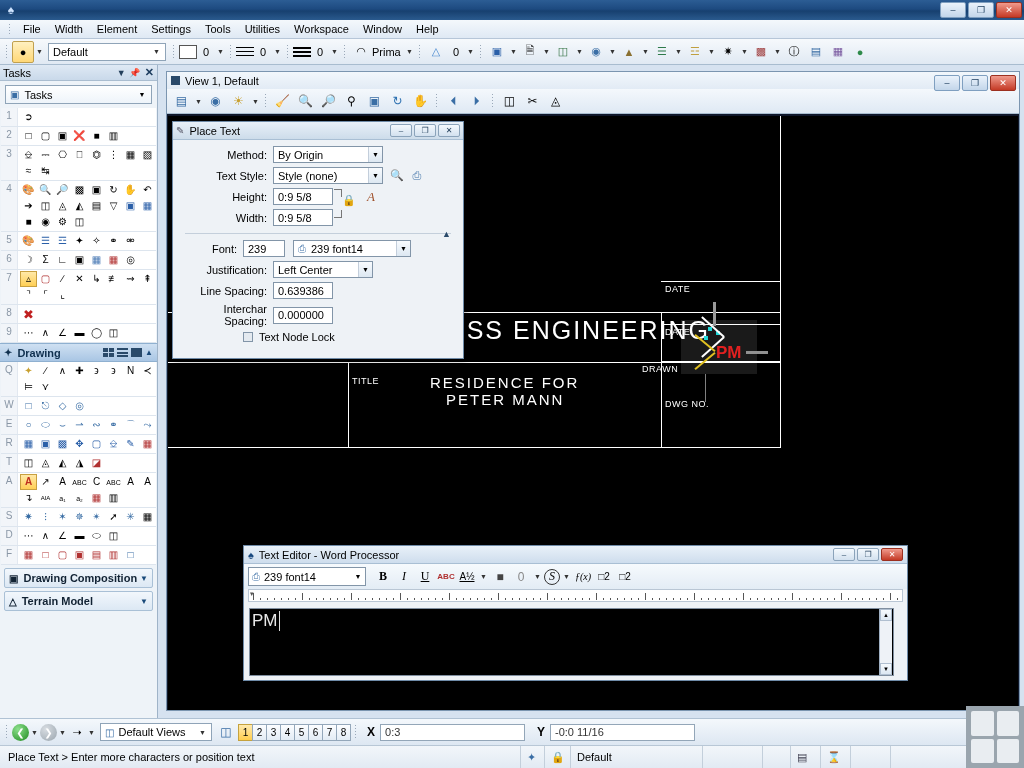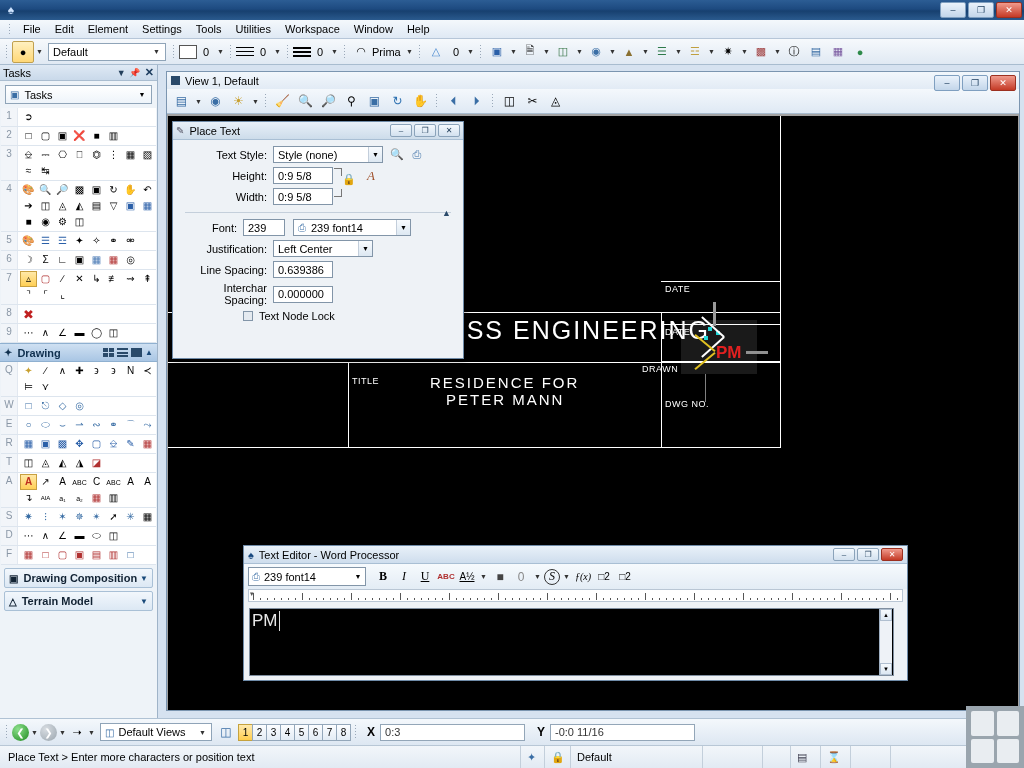--- a/index.html
+++ b/index.html
@@ -125,21 +125,21 @@
     height:20px; margin:3px 4px 0; display:flex;align-items:center;padding:0 4px;
     background:linear-gradient(to bottom,#f2f7fc,#dce8f4);
     border:1px solid #a9c0d6; border-radius:2px; font-weight:bold; font-size:11px; color:#123;
   }
   .collapse .ic { margin-right:5px; font-size:10px; }
   .collapse .chev { margin-left:auto; font-size:8px; color:#1a4a7a; }
 
   
   .viewwin {
     position:absolute; left:166px; top:71px; width:854px; height:640px;
-    background:#a3a3a3; border:1px solid #7b95b0;
+    background:#0f172a; border:1px solid #7b95b0;
   }
   .view-tb-title { height:17px; display:flex;align-items:center;padding:0 4px;
     background:linear-gradient(to bottom,#f2f7fc,#e2ebf5); font-size:11px; }
   .view-tb-title .vico { width:9px;height:9px;background:#2a4a6a;margin-right:5px; }
   .view-tb-title .vbtns { position:absolute; right:3px; top:3px; display:flex; gap:2px; }
   .view-toolbar { height:25px; display:flex; align-items:center; padding:0 3px;
     background:linear-gradient(to bottom,#f4f8fc,#dfe9f4); border-bottom:1px solid #a8bccf; }
   .vbtn2 { width:23px;height:21px;display:flex;align-items:center;justify-content:center;font-size:12px; }
   .canvas { position:absolute; left:1px; top:44px; width:850px; height:393px; background:#000; }
   .canvas-lower { position:absolute; left:1px; top:437px; width:850px; height:201px; background:#000; }
@@ -243,21 +243,21 @@
     <span class="winbtns">
       <span class="wbtn">–</span>
       <span class="wbtn">❐</span>
       <span class="wbtn close">✕</span>
     </span>
   </div>
 
   <div class="menubar">
     <span class="grip"></span>
     <span class="menu-item">File</span>
-    <span class="menu-item">Edit</span>
+    <span class="menu-item">Width</span>
     <span class="menu-item">Element</span>
     <span class="menu-item">Settings</span>
     <span class="menu-item">Tools</span>
     <span class="menu-item">Utilities</span>
     <span class="menu-item">Workspace</span>
     <span class="menu-item">Window</span>
     <span class="menu-item">Help</span>
   </div>
 
   <div class="toolbar">
@@ -682,20 +682,27 @@
       <span class="dico">✎</span>
       <span>Place Text</span>
       <span class="dbtns">
         <span class="dbtn">–</span>
         <span class="dbtn">❐</span>
         <span class="dbtn">✕</span>
       </span>
     </div>
     <div class="dlg-body">
 
+      <div class="frow">
+        <span class="flabel">Method:</span>
+        <span class="fcombo">
+          <span>By Origin</span>
+          <span class="cb-arrow">▼</span>
+        </span>
+      </div>
 
       <div class="frow">
         <span class="flabel">Text Style:</span>
         <span class="fcombo">
           <span>Style (none)</span>
           <span class="cb-arrow">▼</span>
         </span>
         <span class="mini-ico" style="margin-left:6px;">🔍</span>
         <span class="mini-ico" style="margin-left:4px;color:#3a6ea5;">⎙</span>
       </div>

